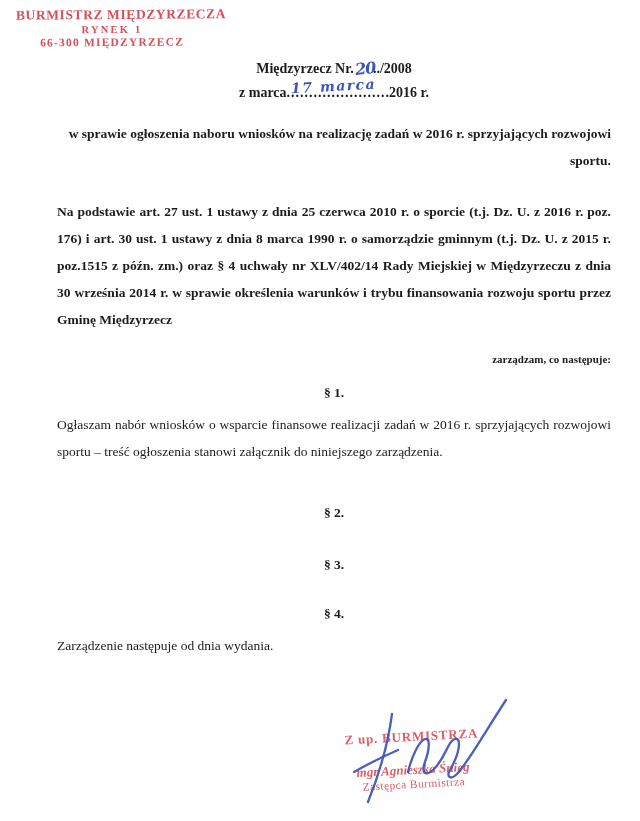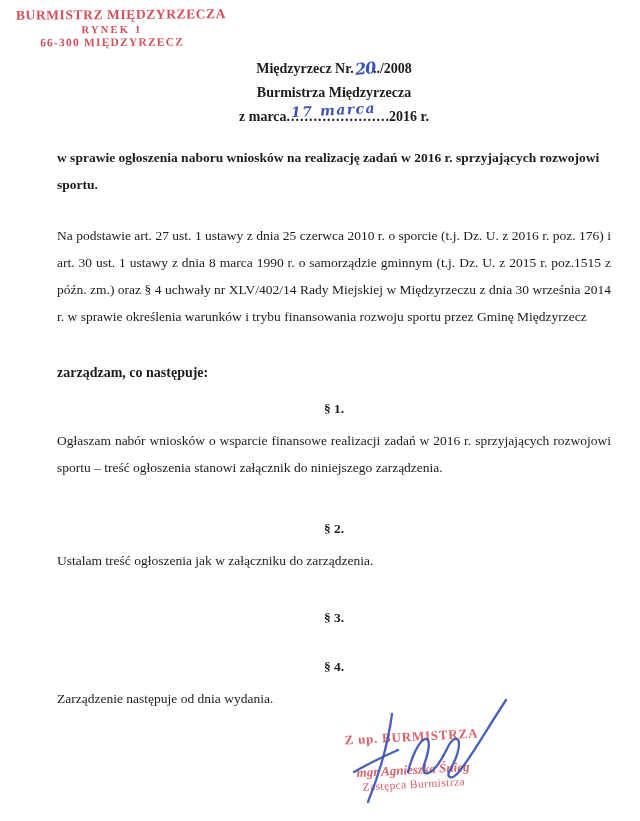--- a/index.html
+++ b/index.html
@@ -75,38 +75,38 @@
     left: 4px;
     top: -7px;
     font-size: 14px;
     white-space: nowrap;
     transform: rotate(-3deg);
     letter-spacing: 1.5px;
   }
 
   .subject {
     margin-top: 15px;
-    text-align: left;
+    text-align: right;
     font-weight: bold;
     font-size: 13.5px;
     line-height: 27px;
   }
 
   .para {
     font-size: 13.5px;
     line-height: 27px;
     text-align: justify;
   }
-  .legal-basis { margin-top: 24px; }
+  .legal-basis { margin-top: 24px; font-weight: bold; }
 
   .order-clause {
-    margin-top: 35px;
-    text-align: left;
-    font-weight: bold;
-    font-size: 14px;
+    margin-top: 20px;
+    text-align: right;
+    font-weight: bold;
+    font-size: 11px;
   }
 
   .sec-heading {
     text-align: center;
     font-weight: bold;
     font-size: 13.5px;
     margin-bottom: 10px;
   }
   .sec-1 .sec-heading { margin-top: 20px; }
   .sec-2 .sec-heading { margin-top: 40px; }
@@ -166,38 +166,36 @@
   <div class="letterhead">
     <div class="lh1">BURMISTRZ MIĘDZYRZECZA</div>
     <div class="lh2">RYNEK 1</div>
     <div class="lh3">66-300 MIĘDZYRZECZ</div>
   </div>
 
   <div class="content">
 
     <div class="title-block">
       <div class="t-line"><span>Międzyrzecz Nr.</span><span class="hand hand-number">20</span><span>../2008</span></div>
-      <div class="t-line">Burmistrza Międzyrzecza</div>
       <div class="t-line"><span>z marca</span><span class="dots-wrap"><span class="dots">......................</span><span class="hand hand-date">17 marca</span></span><span>.2016 r.</span></div>
     </div>
 
     <div class="subject">w sprawie ogłoszenia naboru wniosków na realizację zadań w 2016 r. sprzyjających rozwojowi sportu.</div>
 
     <p class="para legal-basis">Na podstawie art. 27 ust. 1 ustawy z dnia 25 czerwca 2010 r. o sporcie (t.j. Dz. U. z 2016 r. poz. 176) i art. 30 ust. 1 ustawy z dnia 8 marca 1990 r. o samorządzie gminnym (t.j. Dz. U. z 2015 r. poz.1515 z późn. zm.) oraz § 4 uchwały nr XLV/402/14 Rady Miejskiej w Międzyrzeczu z dnia 30 września 2014 r. w sprawie określenia warunków i trybu finansowania rozwoju sportu przez Gminę Międzyrzecz</p>
 
     <div class="order-clause">zarządzam, co następuje:</div>
 
     <div class="section sec-1">
       <div class="sec-heading">§ 1.</div>
       <p class="para">Ogłaszam nabór wniosków o wsparcie finansowe realizacji zadań w 2016 r. sprzyjających rozwojowi sportu – treść ogłoszenia stanowi załącznik do niniejszego zarządzenia.</p>
     </div>
 
     <div class="section sec-2">
       <div class="sec-heading">§ 2.</div>
-      <p class="para">Ustalam treść ogłoszenia jak w załączniku do zarządzenia.</p>
     </div>
 
     <div class="section sec-3">
       <div class="sec-heading">§ 3.</div>
     </div>
 
     <div class="section sec-4">
       <div class="sec-heading">§ 4.</div>
       <p class="para">Zarządzenie następuje od dnia wydania.</p>
     </div>

